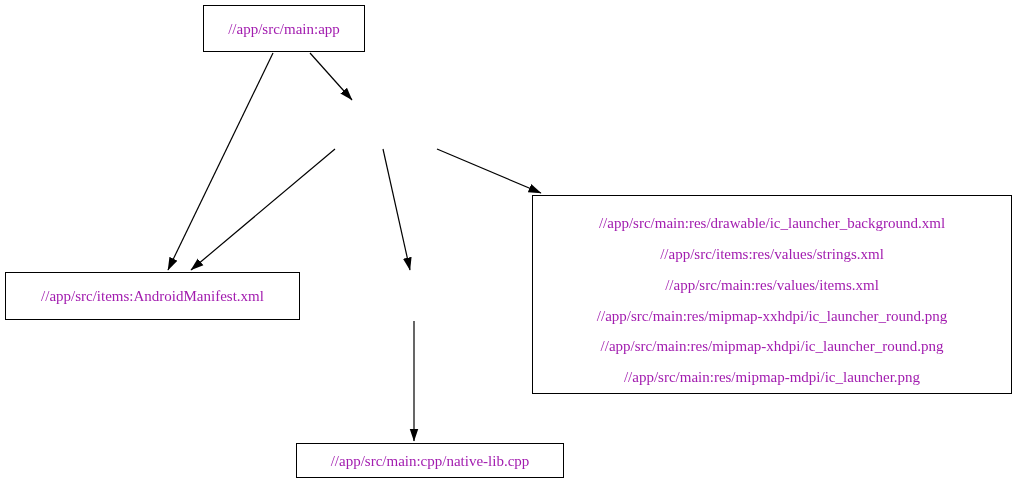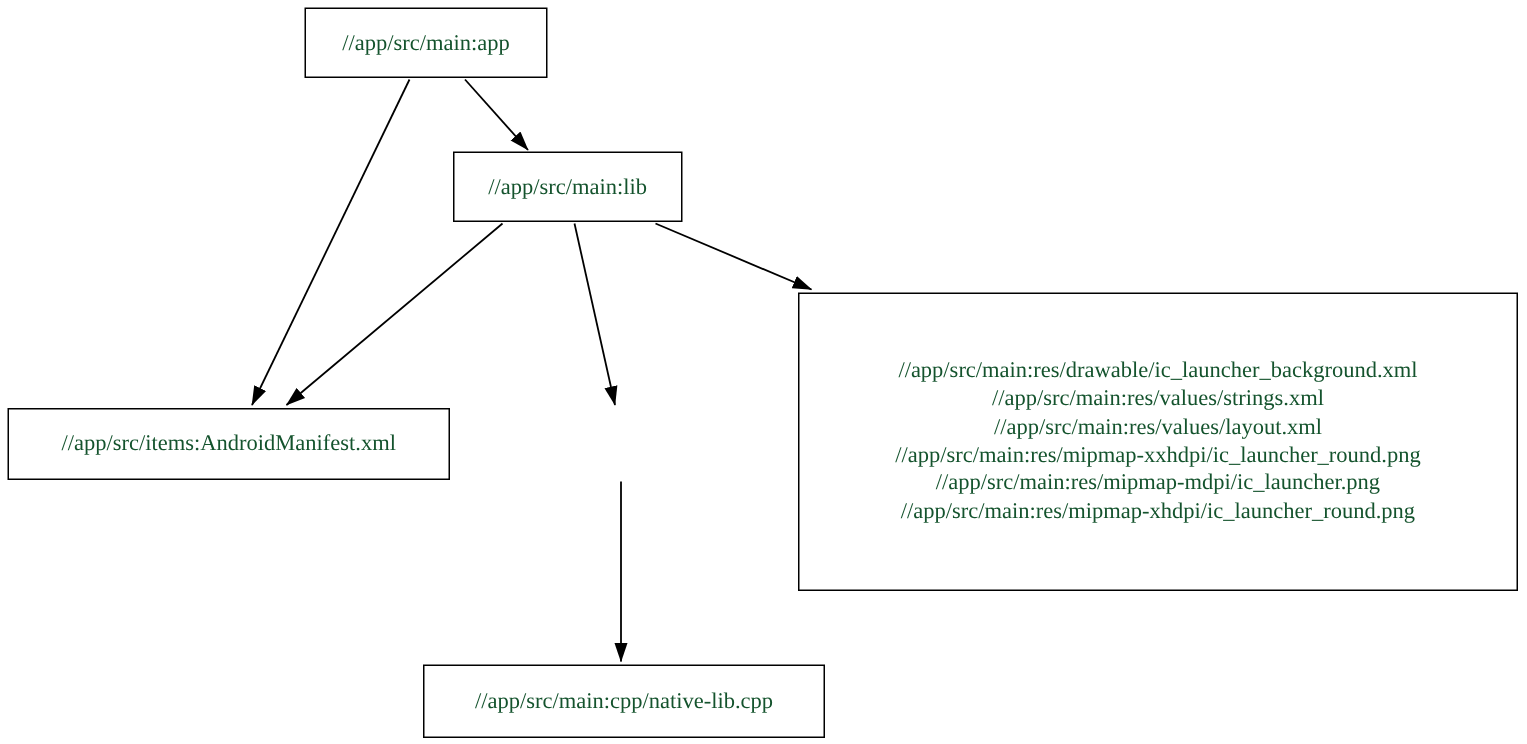--- a/index.html
+++ b/index.html
@@ -6,21 +6,21 @@
     margin: 0;
     padding: 0;
     background: #ffffff;
   }
   .canvas {
     position: relative;
     width: 1018px;
     height: 496px;
     background: #ffffff;
     font-family: "Liberation Serif", "DejaVu Serif", serif;
-    color: #14532d;
+    color: #a21caf;
     overflow: hidden;
   }
   .edges {
     position: absolute;
     left: 0;
     top: 0;
     width: 1018px;
     height: 496px;
   }
   .edges line {
@@ -39,25 +39,26 @@
     font-size: 15px;
     line-height: 18px;
     white-space: nowrap;
   }
   .node-app        { left: 203px; top: 5px;   width: 162px; height: 47px; }
   .node-lib        { left: 302px; top: 101px; width: 153px; height: 47px; }
   .node-manifest   { left: 5px;   top: 272px; width: 295px; height: 48px; }
   .node-jni-lib    { left: 326px; top: 272px; width: 175px; height: 48px; }
   .node-res-group  { left: 532px; top: 195px; width: 480px; height: 199px;
                      flex-direction: column; justify-content: center; }
-  .node-native-lib { left: 282px; top: 443px; width: 268px; height: 49px; }
+  .node-native-lib { left: 296px; top: 443px; width: 268px; height: 35px; }
   .res-line {
     display: block;
     line-height: 18.9px;
     font-size: 15px;
+    margin-top: 12px;
   }
 </style>
 </head>
 <body>
 
 <div class="canvas">
 
   <svg class="edges" viewBox="0 0 1018 496" xmlns="http://www.w3.org/2000/svg">
     <defs>
       <marker id="arrow" markerUnits="userSpaceOnUse" markerWidth="14" markerHeight="10" refX="12.5" refY="5" orient="auto">
@@ -69,35 +70,32 @@
     <line x1="335" y1="149" x2="191" y2="270" marker-end="url(#arrow)"></line>
     <line x1="383" y1="149" x2="410" y2="270" marker-end="url(#arrow)"></line>
     <line x1="437" y1="149" x2="541" y2="193" marker-end="url(#arrow)"></line>
     <line x1="414" y1="321" x2="414" y2="441" marker-end="url(#arrow)"></line>
   </svg>
 
   <div class="node node-app">
     <span>//app/src/main:app</span>
   </div>
 
-  <div class="node node-lib">
-    <span>//app/src/main:lib</span>
-  </div>
 
   <div class="node node-manifest">
     <span>//app/src/items:AndroidManifest.xml</span>
   </div>
 
 
   <div class="node node-res-group">
     <span class="res-line">//app/src/main:res/drawable/ic_launcher_background.xml</span>
-    <span class="res-line">//app/src/main:res/values/strings.xml</span>
-    <span class="res-line">//app/src/main:res/values/layout.xml</span>
+    <span class="res-line">//app/src/items:res/values/strings.xml</span>
+    <span class="res-line">//app/src/main:res/values/items.xml</span>
     <span class="res-line">//app/src/main:res/mipmap-xxhdpi/ic_launcher_round.png</span>
+    <span class="res-line">//app/src/main:res/mipmap-xhdpi/ic_launcher_round.png</span>
     <span class="res-line">//app/src/main:res/mipmap-mdpi/ic_launcher.png</span>
-    <span class="res-line">//app/src/main:res/mipmap-xhdpi/ic_launcher_round.png</span>
   </div>
 
   <div class="node node-native-lib">
     <span>//app/src/main:cpp/native-lib.cpp</span>
   </div>
 
 </div>
 
 </body></html>

